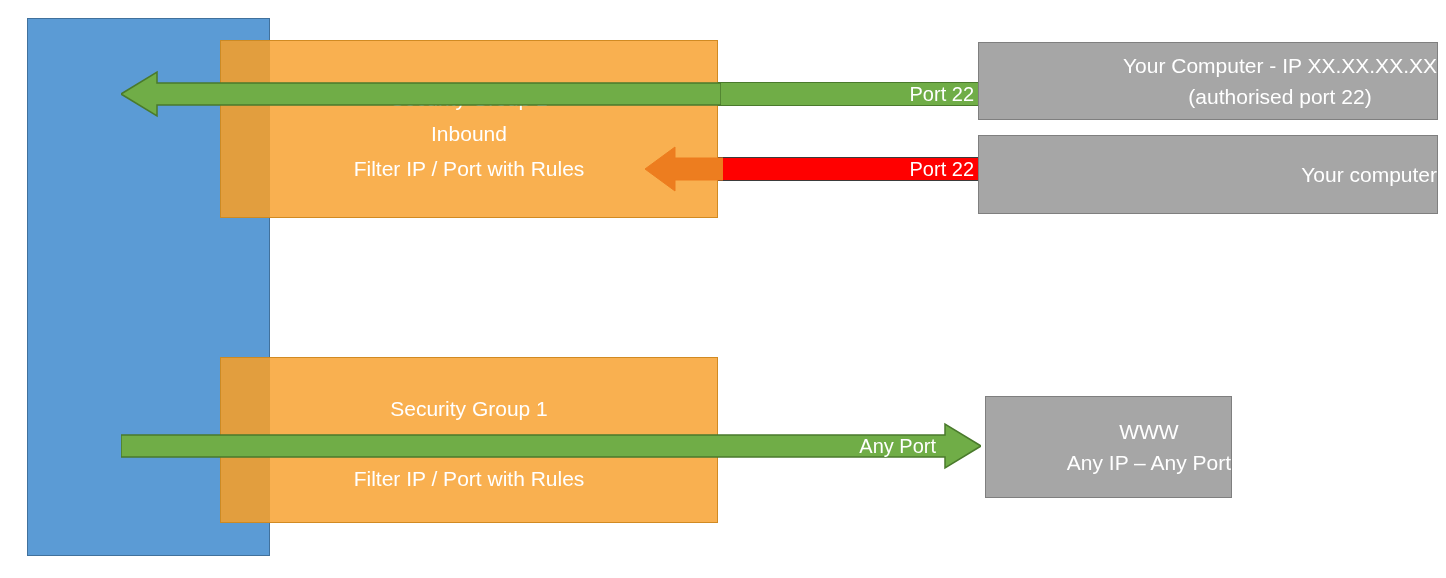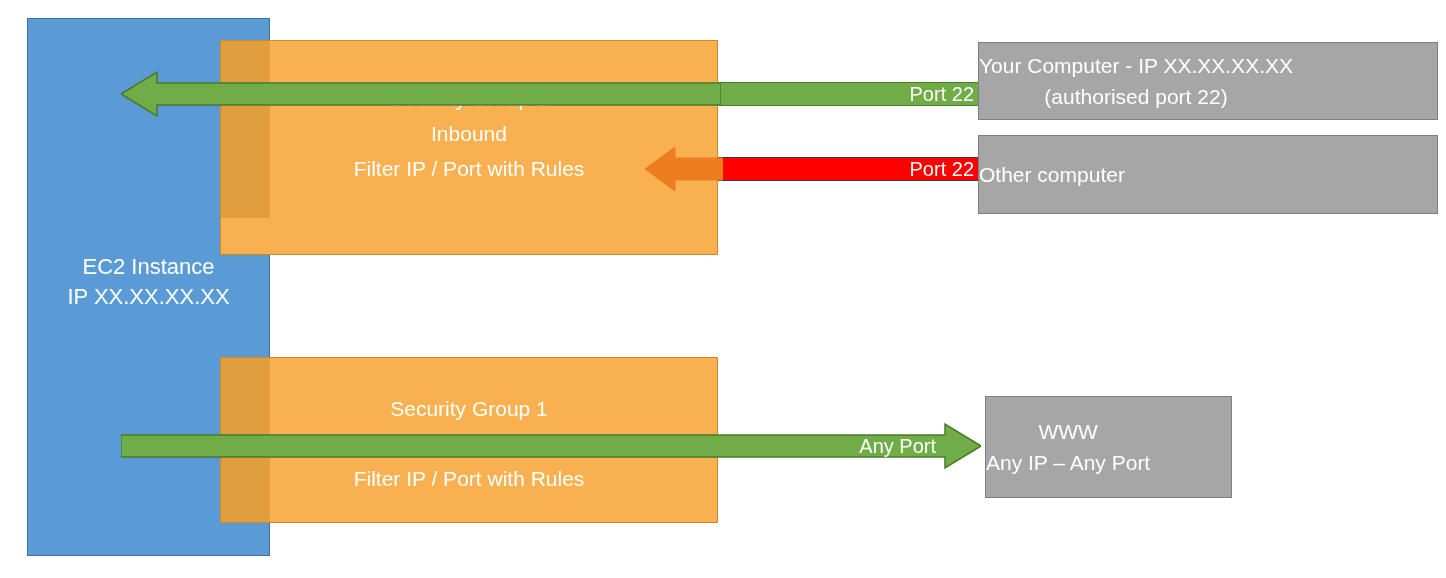--- a/index.html
+++ b/index.html
@@ -23,21 +23,21 @@
     position:absolute;left:27px;top:252px;width:243px;
     text-align:center;color:#ffffff;font-size:22px;line-height:30px;
     z-index:6;pointer-events:none;
   }
 
   
   .sg{
     background:#f9b050;border:1px solid #d18a22;
     z-index:3;
   }
-  .sg-in{left:220px;top:40px;width:498px;height:215px;}
+  .sg-in{left:220px;top:40px;width:498px;height:178px;}
   .sg-out{left:220px;top:357px;width:498px;height:166px;}
   .sg-text{
     position:absolute;width:100%;text-align:center;
     color:#ffffff;font-size:21px;line-height:35px;
     z-index:7;pointer-events:none;
   }
   .sg-in .sg-text{top:40px;}
   .sg-out .sg-text{top:33px;}
 
   
@@ -76,21 +76,21 @@
     position:absolute;color:#ffffff;font-size:20px;line-height:24px;
     z-index:8;pointer-events:none;white-space:nowrap;
   }
   .lbl-port22-a{left:852px;top:82px;width:122px;text-align:right;}
   .lbl-port22-b{left:852px;top:157px;width:122px;text-align:right;}
   .lbl-anyport{left:790px;top:434px;width:146px;text-align:right;}
 
   
   .grey{
     background:#a6a6a6;border:1px solid #7f7f7f;
-    color:#ffffff;display:flex;align-items:center;justify-content:flex-start;
+    color:#ffffff;display:flex;align-items:center;justify-content:flex-end;
     text-align:center;font-size:21px;line-height:31px;z-index:6;
   }
   .grey-your{left:978px;top:42px;width:460px;height:78px;}
   .grey-other{left:978px;top:135px;width:460px;height:79px;}
   .grey-www{left:985px;top:388px;width:247px;height:102px;margin-top:8px;}
   .grey .l2{display:block;}
 </style>
 </head>
 <body>
 
@@ -109,24 +109,20 @@
 
   <div class="box sg sg-out">
     <div class="sg-text">
       <div>Security Group 1</div>
       <div>Outbound</div>
       <div>Filter IP / Port with Rules</div>
     </div>
   </div>
   <div class="box overlap ov-out"></div>
 
-  <div class="ec2-label">
-    <div>EC2 Instance</div>
-    <div>IP XX.XX.XX.XX</div>
-  </div>
 
   <div class="bar green bar-in-green"></div>
   <svg class="arrow-left-green" viewBox="0 0 600 48" preserveAspectRatio="none">
     <path d="M0,24 L36,2 L36,13 L600,13 L600,35 L36,35 L36,46 Z" fill="#70ad47" stroke="#4a7a2c" stroke-width="1.5"></path>
   </svg>
 
   <div class="bar red bar-in-red"></div>
   <svg class="arrow-left-orange" viewBox="0 0 78 48" preserveAspectRatio="none">
     <path d="M0,24 L30,2 L30,13 L78,13 L78,35 L30,35 L30,46 Z" fill="#ed7d1f" stroke="#ed7d1f" stroke-width="1"></path>
   </svg>
@@ -141,21 +137,21 @@
 
   <div class="box grey grey-your">
     <div>
       <span class="l2">Your Computer - IP XX.XX.XX.XX</span>
       <span class="l2">(authorised port 22)</span>
     </div>
   </div>
 
   <div class="box grey grey-other">
     <div>
-      <span class="l2">Other computer</span>
+      <span class="l2">Your computer</span>
     </div>
   </div>
 
   <div class="box grey grey-www">
     <div>
       <span class="l2">WWW</span>
       <span class="l2">Any IP – Any Port</span>
     </div>
   </div>
 

